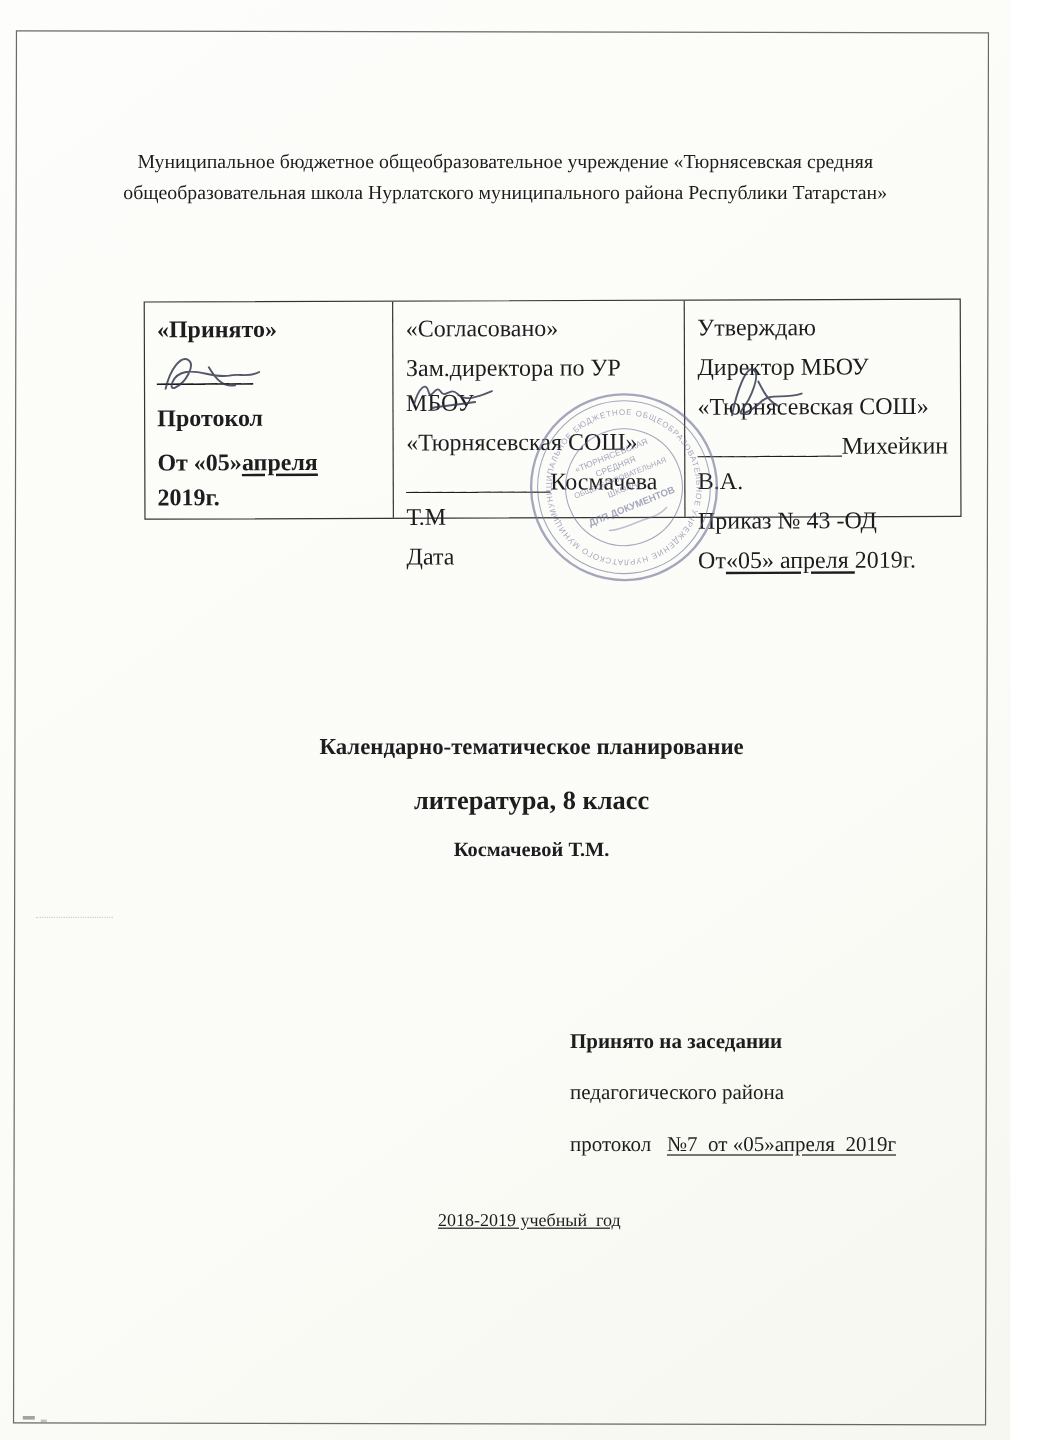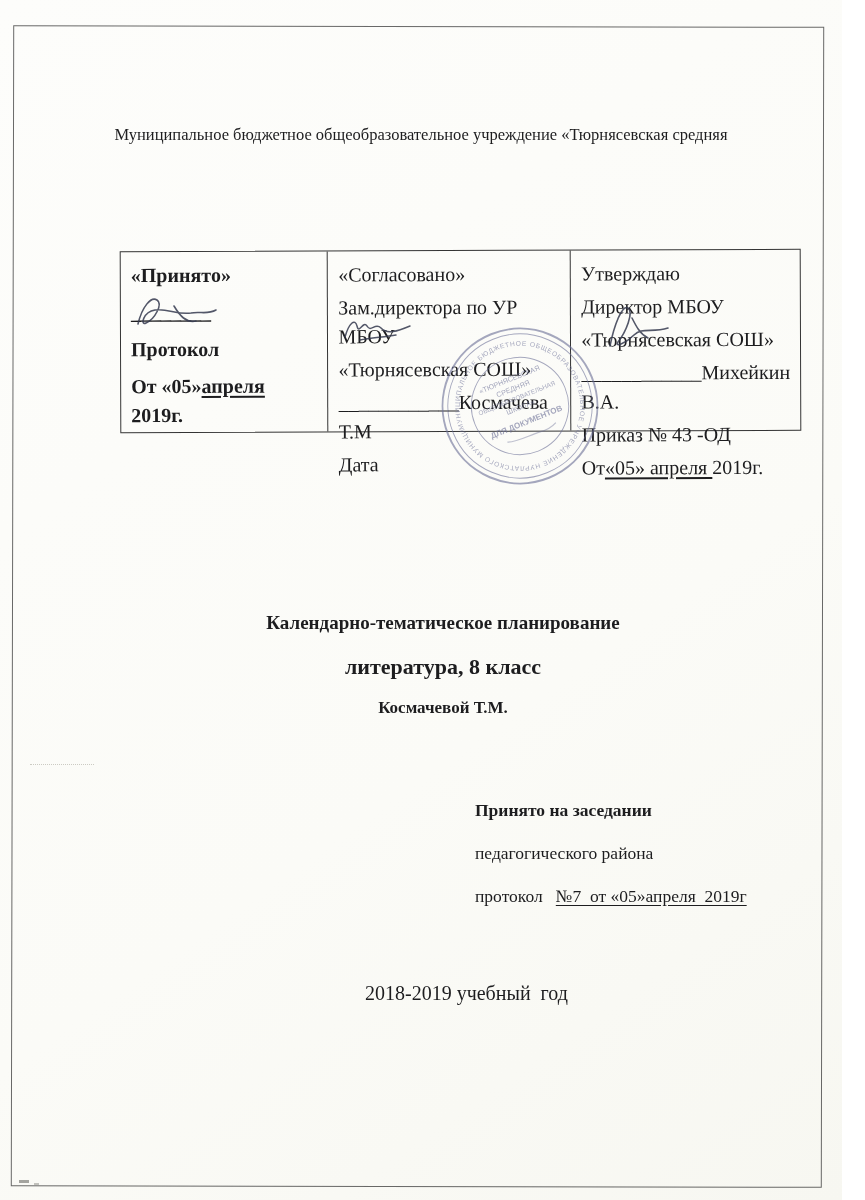--- a/index.html
+++ b/index.html
@@ -73,50 +73,52 @@
     left: 0; right: 0; top: 612px;
     text-align: center;
     transform: translateX(22px);
   }
   .titles .t1 { font-size: 19px; font-weight: 700; margin-bottom: 20px; }
   .titles .t2 { font-size: 22px; font-weight: 700; margin-bottom: 18px; }
   .titles .t3 { font-size: 17px; font-weight: 700; }
 
   .acceptance {
     position: absolute;
-    left: 475px; top: 800px;
+    left: 475px; top: 857px;
     font-size: 17.5px;
   }
   .acceptance .ln { margin-bottom: 22px; white-space: pre-wrap; }
   .acceptance .ln.first { font-weight: 700; }
 
   .year-line {
     position: absolute;
-    left: 365px; top: 982px;
-    font-size: 20px;
+    left: 365px; top: 1010px;
+    font-size: 15px;
     white-space: pre-wrap;
+    text-decoration: underline;
   }
 
   .artifact { position: absolute; pointer-events: none; }
   .dotted-smudge {
     left: 30px; top: 764px; width: 64px; height: 1px;
     border-top: 1px dotted #cccbc3;
   }
   .corner-mark1 { left: 19px; top: 1180px; width: 10px; height: 3px; background: #6b6b66; opacity:.6; }
   .corner-mark2 { left: 34px; top: 1183px; width: 5px; height: 2px; background: #8a8a84; opacity:.5; }
 </style>
 </head>
 <body>
 
 <div class="page">
 
   <div class="scan-frame"></div>
 
   <div class="header">
     <div class="ln">Муниципальное бюджетное общеобразовательное учреждение «Тюрнясевская средняя</div>
+    <div class="ln">общеобразовательная школа Нурлатского муниципального района Республики Татарстан»</div>
   </div>
 
   <div class="approval-table">
     <div class="cell c1">
       <div class="ln">«Принято»</div>
       <div class="ln">________</div>
       <div class="ln">Протокол</div>
       <div class="ln"><span>От «05»</span><span class="u">апреля</span><span>  2019г.</span></div>
     </div>
     <div class="cell c2">

